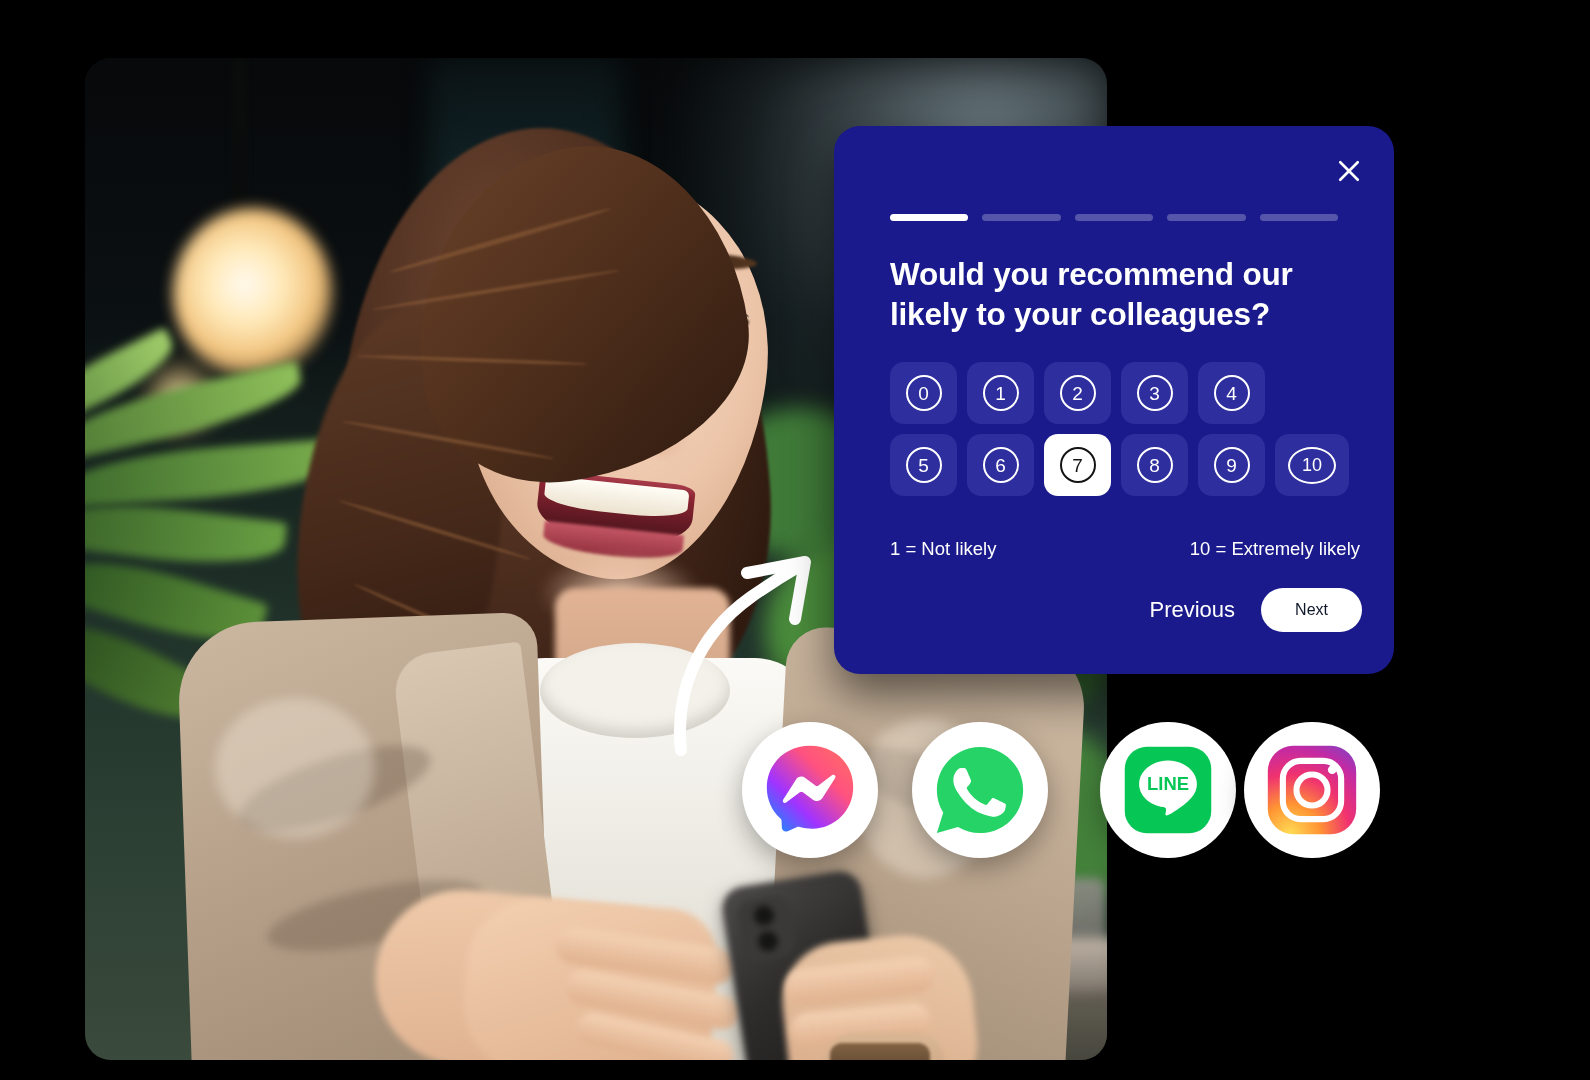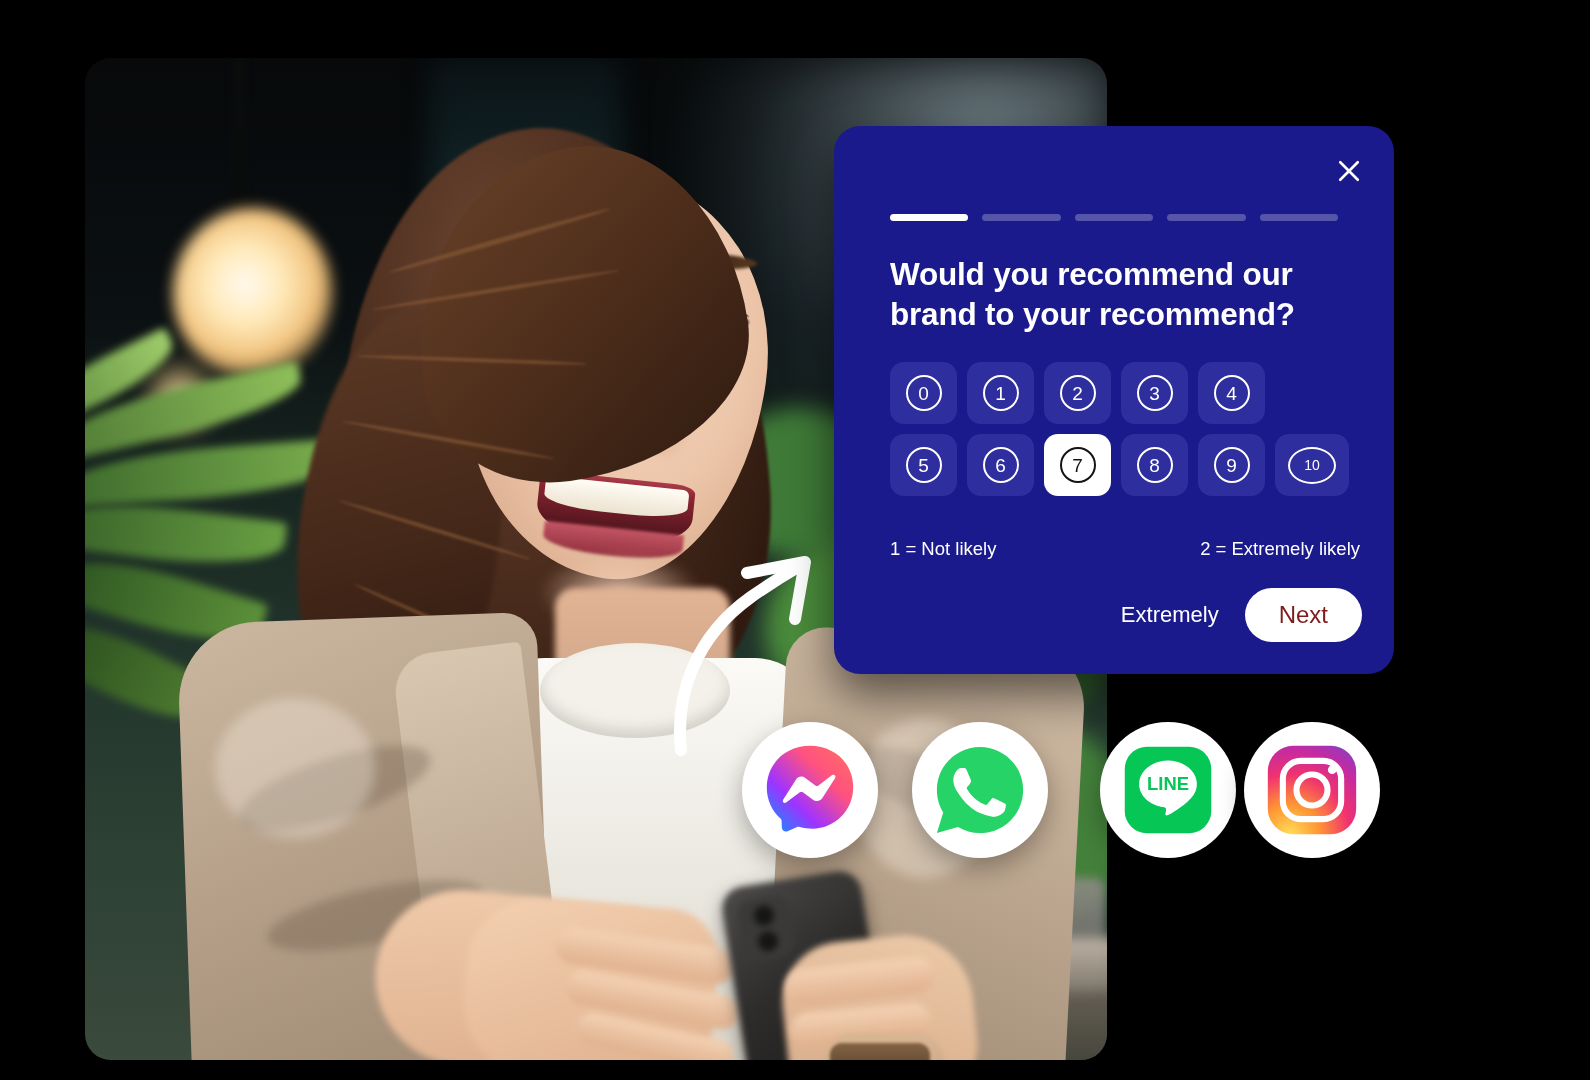--- a/index.html
+++ b/index.html
@@ -143,27 +143,27 @@
   .grid{position:absolute;left:56px;top:236px;width:470px;}
   .row{display:flex;gap:10px;margin-bottom:10px;}
   .tile{width:67px;height:62px;border-radius:14px;background:#2e2e9e;
         display:flex;align-items:center;justify-content:center;cursor:pointer;
         box-sizing:border-box;}
   .tile.wide{width:74px;}
   .tile.sel{background:#ffffff;}
   .ring{width:36px;height:36px;border-radius:50%;border:2.6px solid #fff;
         display:flex;align-items:center;justify-content:center;
         color:#fff;font-size:19px;font-weight:500;line-height:1;box-sizing:border-box;}
-  .ring.wide{width:48px;height:37px;border-radius:50%;font-size:14px;}
+  .ring.wide{width:48px;height:37px;border-radius:50%;font-size:18px;}
   .tile.sel .ring{border-color:#141414;color:#141414;}
   .scale{position:absolute;left:56px;top:412px;width:470px;display:flex;
      justify-content:space-between;color:#fff;font-size:18.5px;}
   .actions{position:absolute;right:32px;top:462px;display:flex;align-items:center;gap:16px;}
   .prev{color:#fff;font-size:22px;cursor:pointer;padding:6px 10px;}
-  .next{background:#fff;color:#7f1d1d;font-size:24px;font-weight:500;
+  .next{background:#fff;color:#0f172a;font-size:16px;font-weight:500;
         border-radius:28px;padding:13px 34px;cursor:pointer;border:none;
         font-family:inherit;}
 
   
   .socials{position:absolute;left:742px;top:722px;width:660px;height:140px;}
   .sbtn{position:absolute;width:136px;height:136px;border-radius:50%;background:#fff;
         display:flex;align-items:center;justify-content:center;
         box-shadow:0 10px 26px rgba(0,0,0,.30);cursor:pointer;box-sizing:border-box;}
   .sbtn.i0{left:0;}   .sbtn.i1{left:170px;}
   .sbtn.i2{left:358px;} .sbtn.i3{left:502px;}
@@ -273,21 +273,21 @@
   </div>
 
   <div class="progress">
     <div class="seg active"></div>
     <div class="seg"></div>
     <div class="seg"></div>
     <div class="seg"></div>
     <div class="seg"></div>
   </div>
 
-  <div class="question">Would you recommend our brand to your recommend?</div>
+  <div class="question">Would you recommend our likely to your colleagues?</div>
 
   <div class="grid">
     <div class="row">
       <div class="tile">
         <span class="ring">0</span>
         </div>
       <div class="tile">
         <span class="ring">1</span>
         </div>
       <div class="tile">
@@ -317,25 +317,25 @@
         <span class="ring">9</span>
         </div>
       <div class="tile wide">
         <span class="ring wide">10</span>
         </div>
     </div>
   </div>
 
   <div class="scale">
     <span>1 = Not likely</span>
-    <span>2 = Extremely likely</span>
+    <span>10 = Extremely likely</span>
   </div>
 
   <div class="actions">
-    <div class="prev">Extremely</div>
+    <div class="prev">Previous</div>
     <button class="next">Next</button>
   </div>
 </div>
 
 <div class="socials">
 
   <div class="sbtn i0">
     <svg width="96" height="96" viewBox="0 0 100 100">
       <defs>
           <linearGradient id="mg" x1="0" y1="1" x2="1" y2="0">

